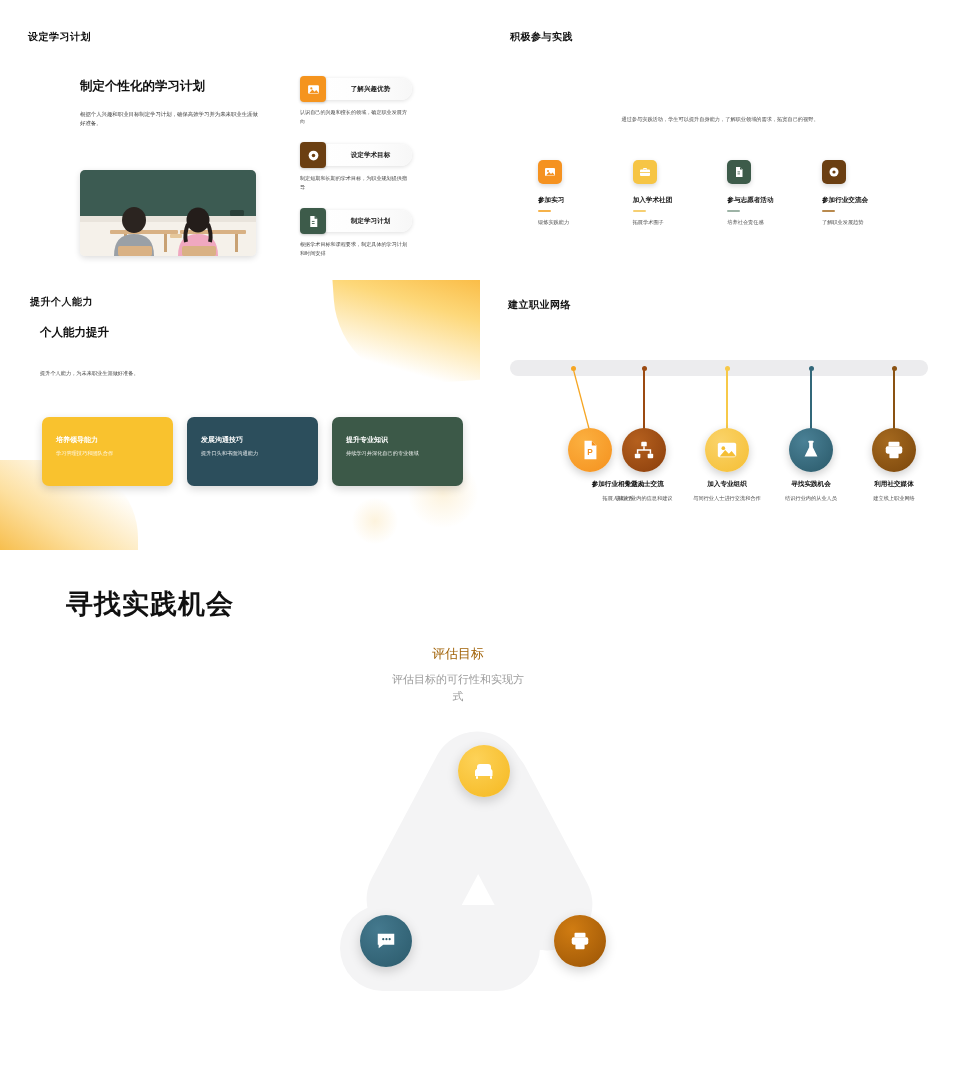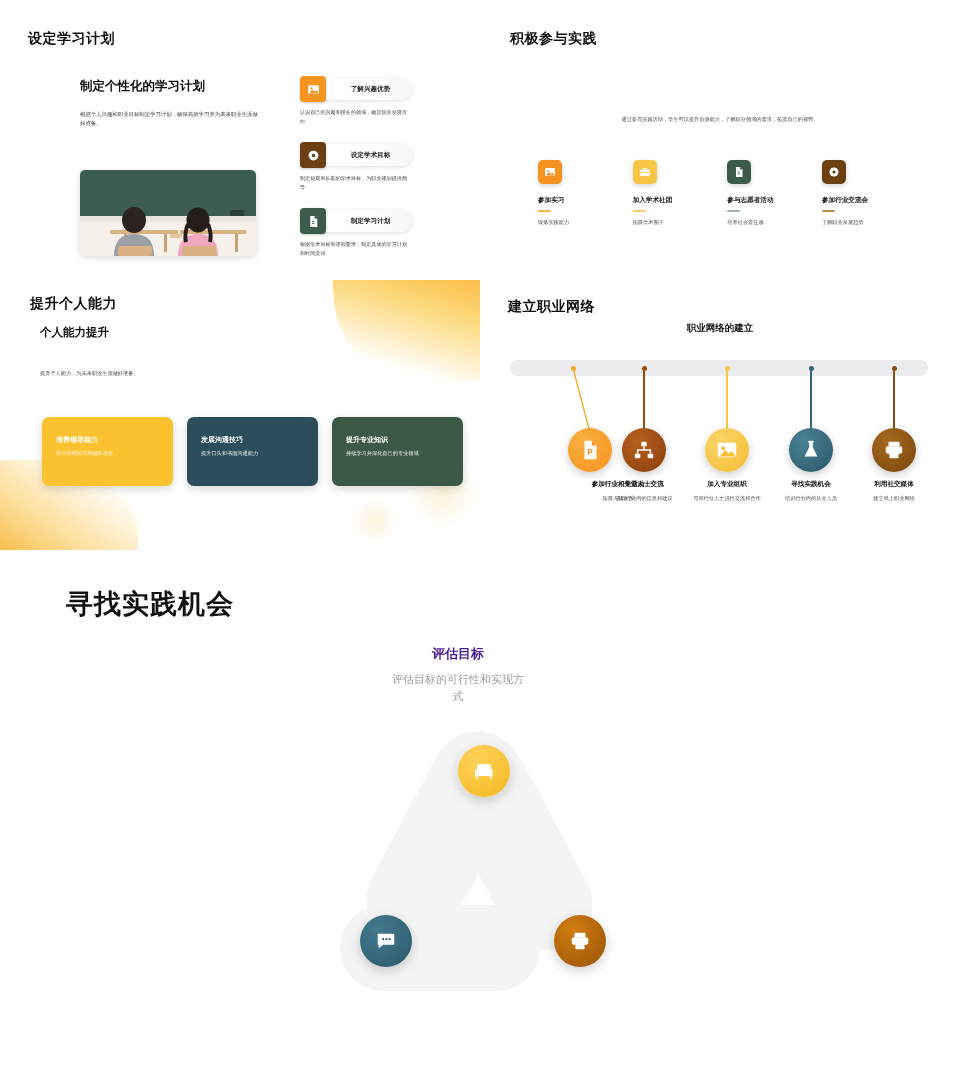--- a/index.html
+++ b/index.html
@@ -9,21 +9,21 @@
     font-family:"Liberation Sans","DejaVu Sans",sans-serif;
     color:#1a1a1a;
     position:relative;
     overflow:hidden;
   }
 
   
   .slide{ position:absolute; background:#fff; overflow:hidden; }
   .slide-title{
     position:absolute;
-    font-size:14px; font-weight:bold; color:#111;
+    font-size:10px; font-weight:bold; color:#111;
     letter-spacing:.5px;
     z-index:9;
   }
 
   
   #panel1{ left:0; top:20px; width:480px; height:260px; }
   #panel1 .slide-title{ left:28px; top:10px; }
   .p1-head{
     position:absolute; left:80px; top:58px;
     font-size:12.5px; font-weight:bold; color:#111;
@@ -171,21 +171,21 @@
   }
   .cyc-arm{
     position:absolute; background:#f4f4f5; border-radius:46px;
   }
   .cyc-circle{
     position:absolute; width:52px; height:52px; border-radius:50%;
     display:flex; align-items:center; justify-content:center; color:#fff;
     box-shadow:0 4px 12px rgba(0,0,0,.18);
   }
   .cyc-text{ position:absolute; width:140px; text-align:center; }
-  .cyc-text .t{ font-size:13px; font-weight:bold; color:#4c1d95; }
+  .cyc-text .t{ font-size:13px; font-weight:normal; color:#a16207; }
   .cyc-text .d{ margin-top:8px; font-size:11px; line-height:1.5; color:#9a9a9a; }
 
   svg.icon{ display:block; }
 </style>
 </head>
 <body>
 
 <div class="slide" id="panel1">
   <div class="slide-title">设定学习计划</div>
   <div class="p1-head">制定个性化的学习计划</div>
@@ -345,21 +345,20 @@
     </div>
     <div class="p3-card" style="background:#3C5948">
       <h4>提升专业知识</h4>
       <p>持续学习并深化自己的专业领域</p>
     </div>
   </div>
 </div>
 
 <div class="slide" id="panel4">
   <div class="slide-title">建立职业网络</div>
-  <div class="p4-head">职业网络的建立</div>
   <div class="p4-track"></div>
 
   <div class="p4-node" style="left:93px">
     <div class="p4-dot" style="background:#F6A623"></div>
     <svg class="p4-line" style="width:26px;height:72px;left:-2px;top:8px;position:absolute" viewBox="0 0 26 72">
       <line x1="2" y1="0" x2="21" y2="72" stroke="#F6A623" stroke-width="1.3"></line>
     </svg>
     <div class="p4-circle" style="top:68px;left:-5px;background:radial-gradient(circle at 35% 30%,#FBB040,#F5911E)">
       <svg class="icon" width="22" height="22" viewBox="0 0 24 24" fill="#fff">
           <path d="M6 2h8l5 5v15H6z"></path>

